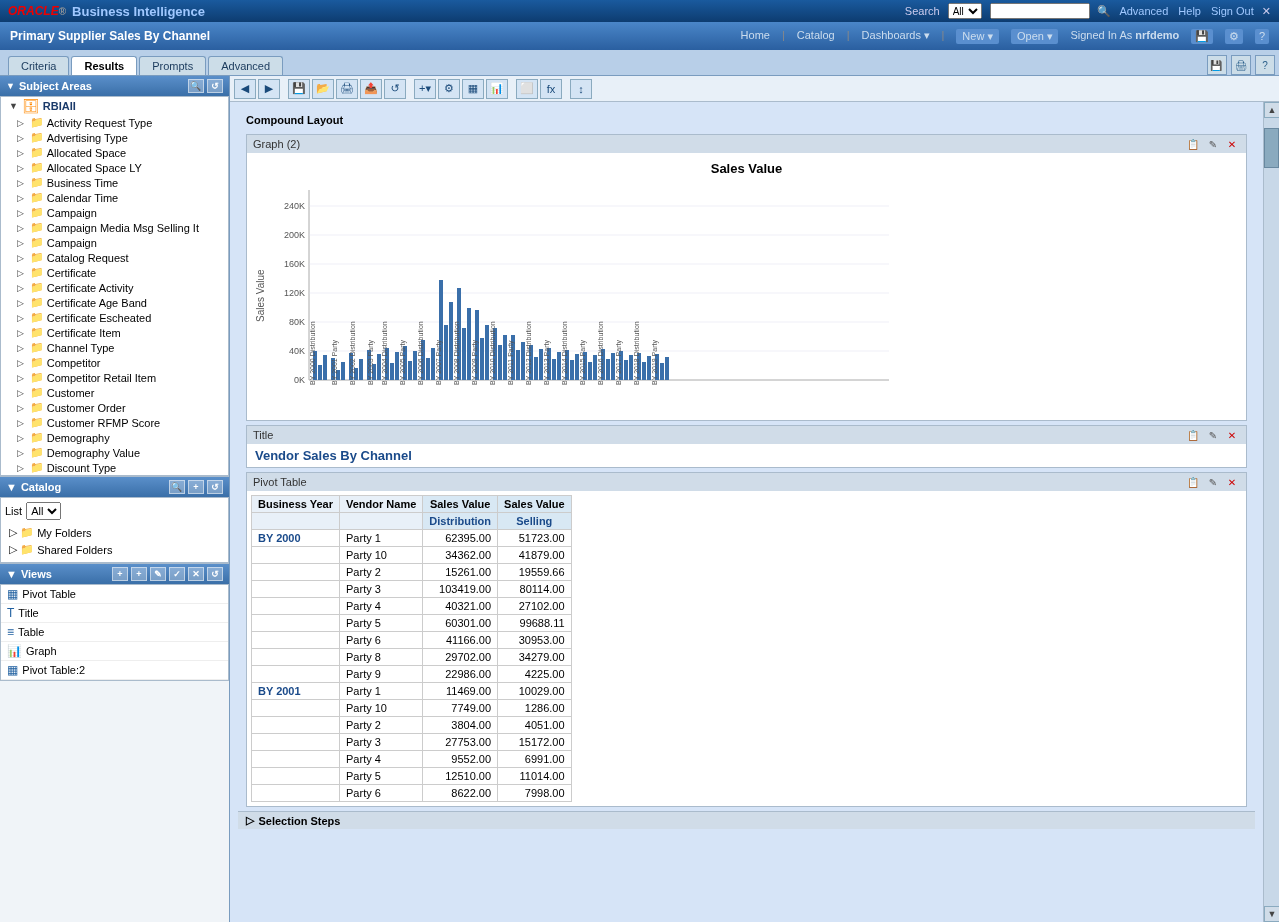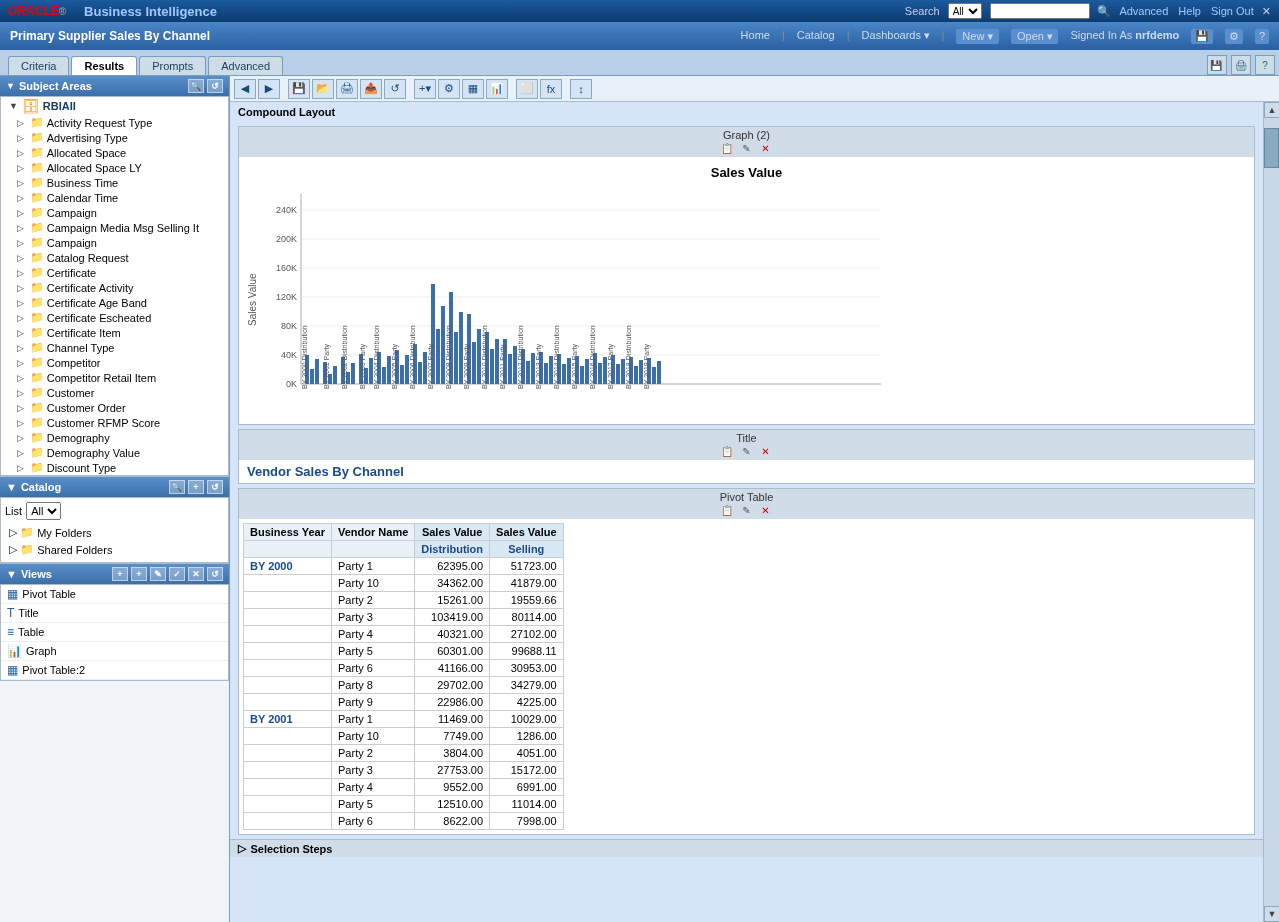--- a/index.html
+++ b/index.html
@@ -11,21 +11,21 @@
       height: 22px;
       display: flex;
       align-items: center;
       padding: 0 8px;
       color: white;
     }
     #oracle-logo {
       font-size: 12px;
       font-weight: bold;
       color: #e00;
-      margin-right: 18px;
+      margin-right: 6px;
       font-style: italic;
     }
     #oracle-logo span { color: white; font-style: normal; }
     #bi-title { color: #a0c8ff; font-size: 13px; font-weight: bold; margin-right: auto; }
     #top-bar-right { display: flex; align-items: center; gap: 8px; color: #cce; font-size: 11px; }
     #search-box { height: 16px; font-size: 11px; padding: 0 2px; width: 100px; }
     #search-select { height: 16px; font-size: 10px; }
     #top-bar-links { display: flex; gap: 10px; }
     #top-bar-links a { color: #a0c8ff; text-decoration: none; font-size: 11px; }
 
@@ -228,21 +228,20 @@
       margin: 4px 8px;
       position: relative;
     }
     .panel-header {
       background: #d0dce8;
       padding: 2px 6px;
       font-size: 11px;
       color: #333;
       display: flex;
       align-items: center;
-      flex-direction: column;
     }
     .panel-header-label { flex: 1; }
     .panel-tools { display: flex; gap: 3px; }
     .panel-tool-btn {
       width: 16px; height: 14px;
       cursor: pointer;
       font-size: 10px;
       color: #555;
       display: flex; align-items: center; justify-content: center;
     }
@@ -639,21 +638,21 @@
       <div class="toolbar-btn">▦</div>
       <div class="toolbar-btn">📊</div>
       <div class="toolbar-sep"></div>
       <div class="toolbar-btn">⬜</div>
       <div class="toolbar-btn">fx</div>
       <div class="toolbar-sep"></div>
       <div class="toolbar-btn">↕</div>
     </div>
 
     <div style="display:flex; flex:1; overflow:hidden;">
-      <div style="flex:1; overflow-y:auto; overflow-x:hidden; padding: 0;">
+      <div style="flex:1; overflow-y:auto; overflow-x:hidden; padding: 8px;">
 
         <div id="compound-layout-label">Compound Layout</div>
 
         <div class="content-panel">
           <div class="panel-header">
             <span class="panel-header-label">Graph (2)</span>
             <div class="panel-tools">
               <div class="panel-tool-btn">📋</div>
               <div class="panel-tool-btn">✎</div>
               <div class="panel-tool-btn" style="color:#c00;">✕</div>

